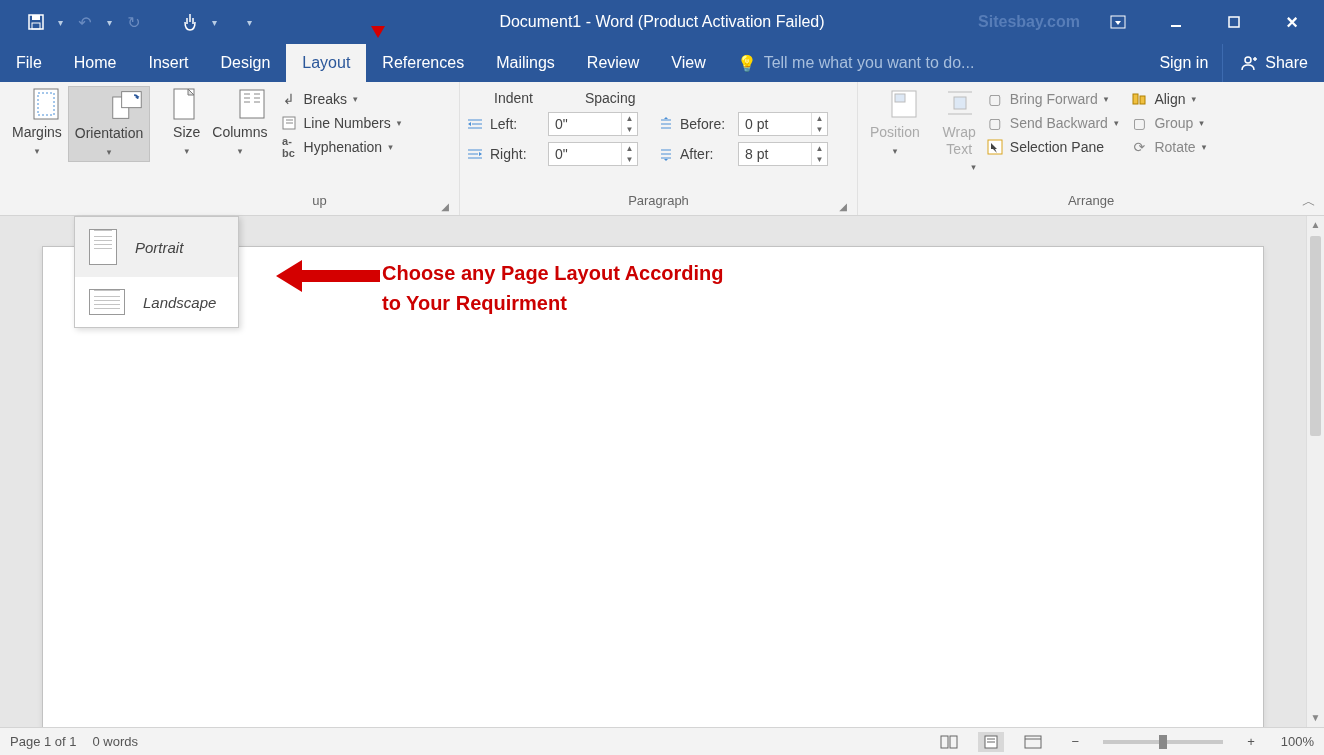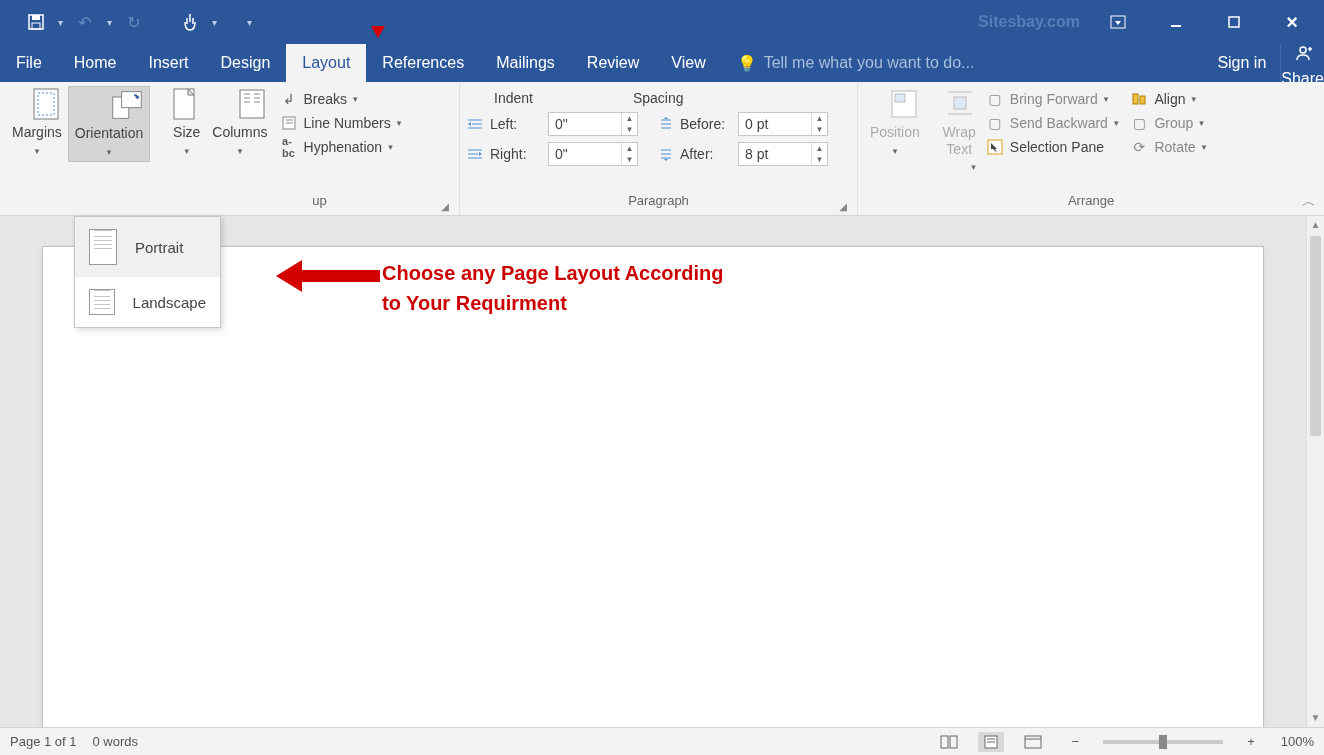--- a/index.html
+++ b/index.html
@@ -14,57 +14,57 @@
 .title-right { margin-left: auto; display: flex; align-items: center; gap: 18px; padding-right: 12px; }
 .watermark { color: #577db8; font-size: 16px; font-weight: 600; }
 .wincontrol { width: 40px; height: 32px; display: flex; align-items: center; justify-content: center; color: #fff; cursor: pointer; font-size: 14px; }
 
 
 .tabsbar { height: 38px; background: #2b579a; display: flex; align-items: stretch; color: #fff; font-size: 16px; }
 .tab { padding: 0 16px; display: flex; align-items: center; cursor: pointer; color: #fff; }
 .tab.active { background: #f3f3f3; color: #2b579a; }
 .tellme { flex: 1; display: flex; align-items: center; gap: 6px; color: #a8bfdd; padding-left: 16px; }
 .signin { padding: 0 14px; display: flex; align-items: center; cursor: pointer; }
-.share { padding: 0 0; display: flex; align-items: center; gap: 8px; cursor: pointer; background: #2b579a; border-left: 1px solid #3d6bb0; flex-direction: column; }
+.share { padding: 0 16px; display: flex; align-items: center; gap: 8px; cursor: pointer; background: #2b579a; border-left: 1px solid #3d6bb0; }
 
 
 .ribbon { height: 134px; background: #f3f3f3; border-bottom: 1px solid #d4d4d4; display: flex; position: relative; }
 .group { border-right: 1px solid #e1e1e1; display: flex; flex-direction: column; padding: 4px 6px 0 6px; }
 .group-body { flex: 1; display: flex; align-items: flex-start; }
 .group-label { height: 22px; font-size: 13px; color: #666; text-align: center; position: relative; }
 .group-launcher { position: absolute; right: 2px; bottom: 2px; width: 12px; height: 12px; color: #888; font-size: 10px; cursor: pointer; }
 .bigbtn { display: flex; flex-direction: column; align-items: flex-end; padding: 2px 6px; cursor: pointer; font-size: 14px; color: #444; gap: 4px; min-width: 56px; }
 .bigbtn.selected { background: #d5d5d5; border: 1px solid #c2c2c2; }
 .bigbtn .icon { width: 32px; height: 32px; display: flex; align-items: center; justify-content: center; }
 .bigbtn .lbl { text-align: center; line-height: 1.2; }
 .drop-caret { font-size: 9px; color: #666; }
 
 .smallbtns { display: flex; flex-direction: column; gap: 6px; padding: 4px 2px; }
 .smallbtn { display: flex; align-items: center; gap: 6px; font-size: 14px; color: #444; cursor: pointer; white-space: nowrap; }
 .smallbtn .sicon { width: 18px; height: 18px; display: flex; align-items: center; justify-content: center; color: #5a5a5a; }
 
 
 .para-grid { display: flex; flex-direction: column; gap: 6px; padding-top: 4px; }
-.para-head { display: flex; gap: 100px; font-size: 14px; color: #444; padding-left: 28px; }
+.para-head { display: flex; gap: 52px; font-size: 14px; color: #444; padding-left: 28px; }
 .para-row { display: flex; align-items: center; gap: 6px; }
 .para-row .plabel { font-size: 14px; color: #444; width: 52px; }
 .spinput { display: flex; align-items: center; border: 1px solid #c7c7c7; height: 24px; background: #fff; }
 .spinput input { border: none; outline: none; width: 72px; padding: 0 6px; font-size: 14px; color: #444; }
 .spinput .spins { display: flex; flex-direction: column; width: 16px; }
 .spinput .spins span { height: 11px; font-size: 8px; text-align: center; color: #666; cursor: pointer; border-left: 1px solid #ddd; line-height: 11px; }
 
 
 .arr-col { display: flex; flex-direction: column; gap: 6px; padding: 4px 0 0 4px; }
 .arr-btn { display: flex; align-items: center; gap: 6px; font-size: 14px; color: #888; cursor: pointer; white-space: nowrap; }
 .arr-btn .sicon { width: 18px; height: 18px; display: flex; align-items: center; justify-content: center; }
 
 .collapse-ribbon { position: absolute; right: 8px; bottom: 4px; color: #888; cursor: pointer; font-size: 14px; }
 
 
-.orient-menu { position: absolute; left: 74px; top: 216px; width: 147px; background: #fff; border: 1px solid #c6c6c6; box-shadow: 2px 2px 6px rgba(0,0,0,0.15); z-index: 20; }
+.orient-menu { position: absolute; left: 74px; top: 216px; width: 165px; background: #fff; border: 1px solid #c6c6c6; box-shadow: 2px 2px 6px rgba(0,0,0,0.15); z-index: 20; font-style: italic; }
 .orient-item { display: flex; align-items: center; gap: 18px; padding: 12px 14px; font-size: 15px; color: #444; cursor: pointer; }
 .orient-item.sel { background: #f0f0f0; }
 .page-ico { width: 36px; height: 36px; border: 1px solid #999; background: #fff; position: relative; }
 .page-ico.port { width: 28px; height: 36px; }
 .page-ico.land { width: 36px; height: 26px; }
 .page-ico::before, .page-ico::after { content:""; position:absolute; left:4px; right:4px; height:1px; background:#c4c4c4; }
 .page-ico::before { top:6px; box-shadow: 0 4px 0 #c4c4c4, 0 8px 0 #c4c4c4, 0 12px 0 #c4c4c4; }
 
 
 .docwrap { position: absolute; left: 0; top: 216px; right: 18px; bottom: 28px; background: #e6e6e6; overflow: hidden; }
@@ -107,20 +107,21 @@
     <span class="qat-sep">▾</span>
     <div class="qat-btn" style="color:#6a8bc0">↻</div>
     <div class="qat-btn" style="margin-left:20px">
       <svg width="18" height="20" viewBox="0 0 18 20">
           <path d="M9 2 L9 10 M6 6 L6 12 M12 6 L12 12 M4 10 Q4 18 9 18 Q14 18 14 10" fill="none" stroke="#fff" stroke-width="1.5"></path>
         </svg>
     </div>
     <span class="qat-sep">▾</span>
     <span class="qat-sep" style="margin-left:24px">▾</span>
   </div>
+  <div class="title-center">Document1 - Word (Product Activation Failed)</div>
   <div class="title-right">
     <span class="watermark">Sitesbay.com</span>
     <div class="wincontrol">
       <svg width="16" height="14" viewBox="0 0 16 14">
           <rect x="1" y="1" width="14" height="12" fill="none" stroke="#fff"></rect>
           <path d="M8 10 L5 6 L11 6 Z" fill="#fff"></path>
         </svg>
     </div>
     <div class="wincontrol">
         <svg width="14" height="14">

